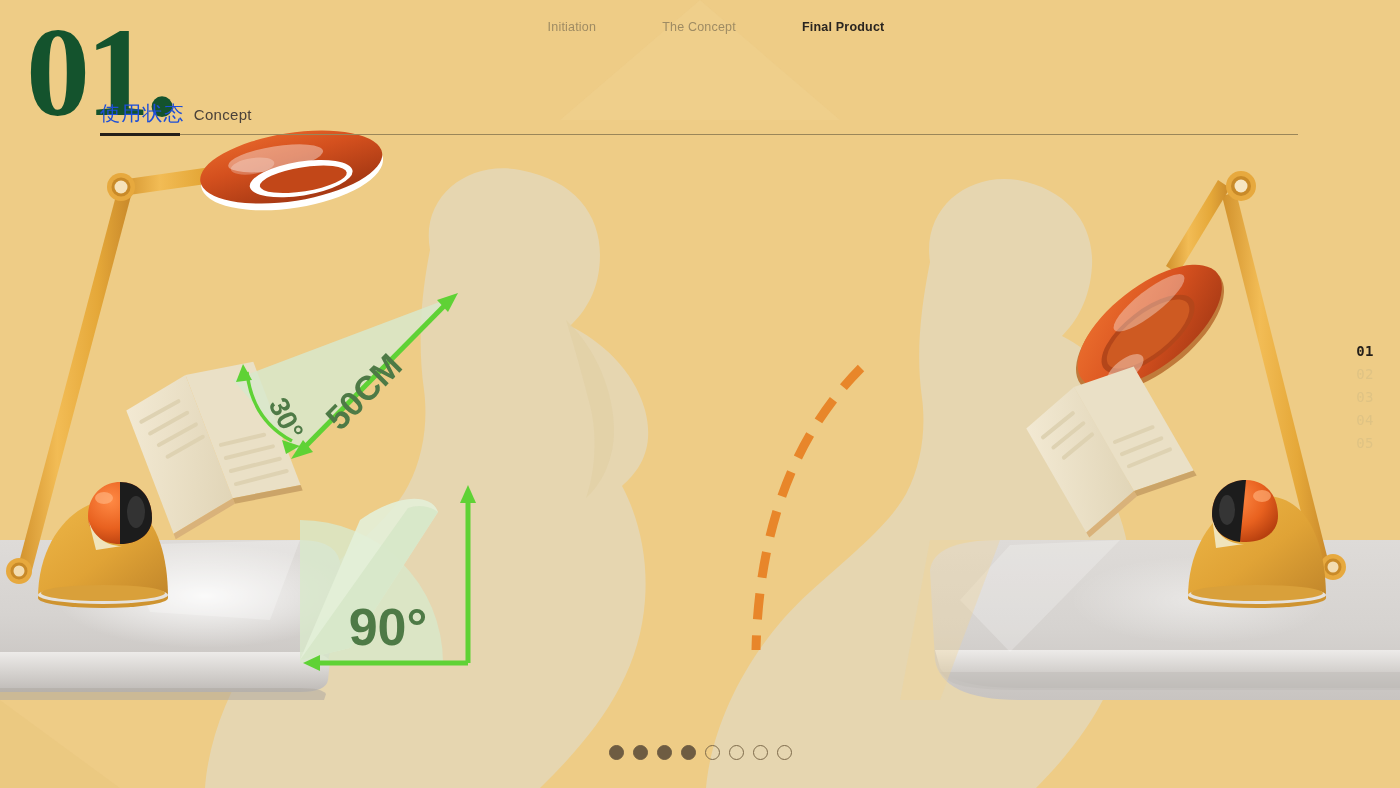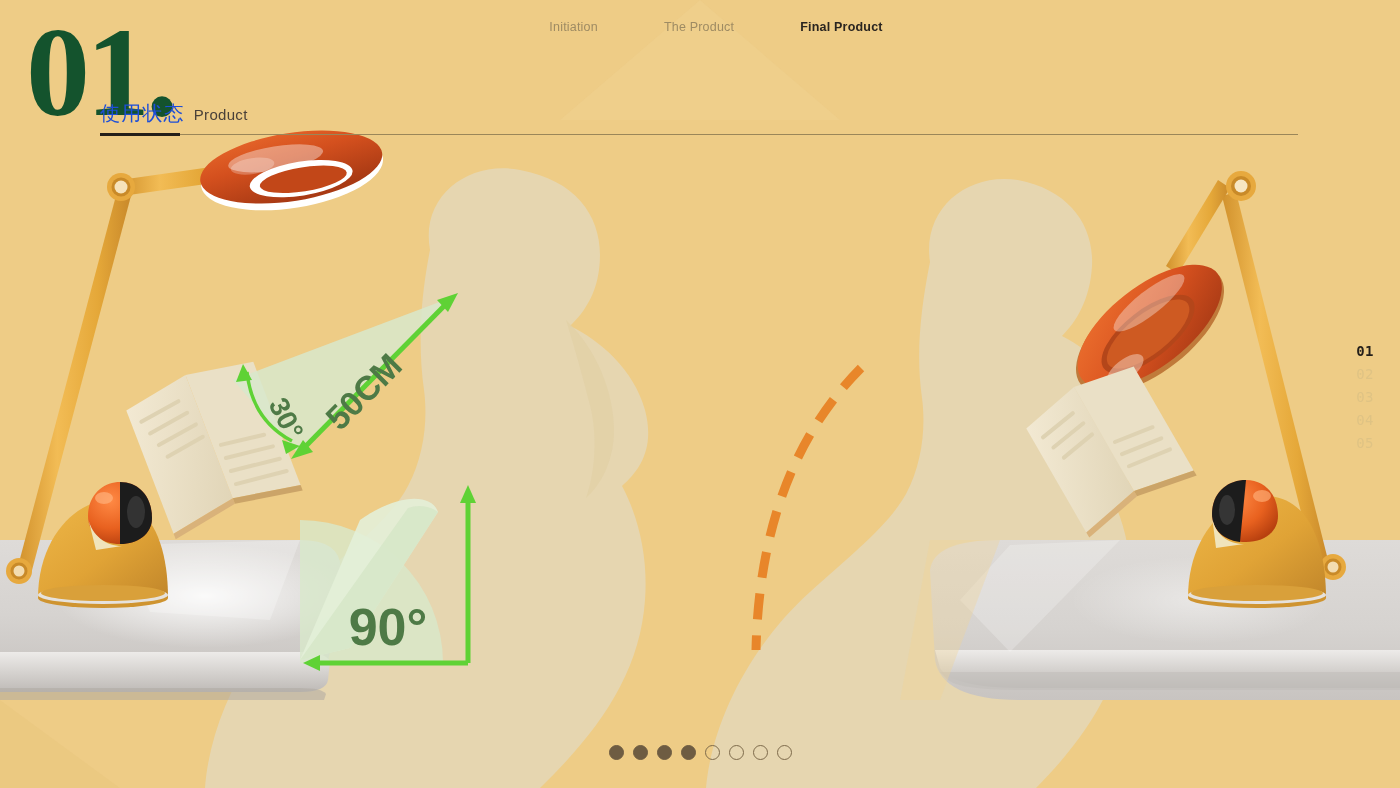--- a/index.html
+++ b/index.html
@@ -326,27 +326,27 @@
       </g>
 
       <path d="M930 540 L 1000 540 L 940 700 L 900 700 Z" fill="#F2D596" opacity=".35"></path>
     </g>
   </svg>
 
   <div class="watermark">01.</div>
 
   <nav class="topnav">
     <span class="navitem">Initiation</span>
-    <span class="navitem">The Product</span>
+    <span class="navitem">The Concept</span>
     <span class="navitem active">Final Product</span>
   </nav>
 
   <div class="headwrap">
     <span class="head-cn">使用状态</span>
-    <span class="head-en">Product</span>
+    <span class="head-en">Concept</span>
   </div>
   <div class="rule-thick"></div>
   <div class="rule-thin"></div>
 
   <div class="pager">
     <span class="pg active">01</span>
     <span class="pg">02</span>
     <span class="pg">03</span>
     <span class="pg">04</span>
     <span class="pg">05</span>

